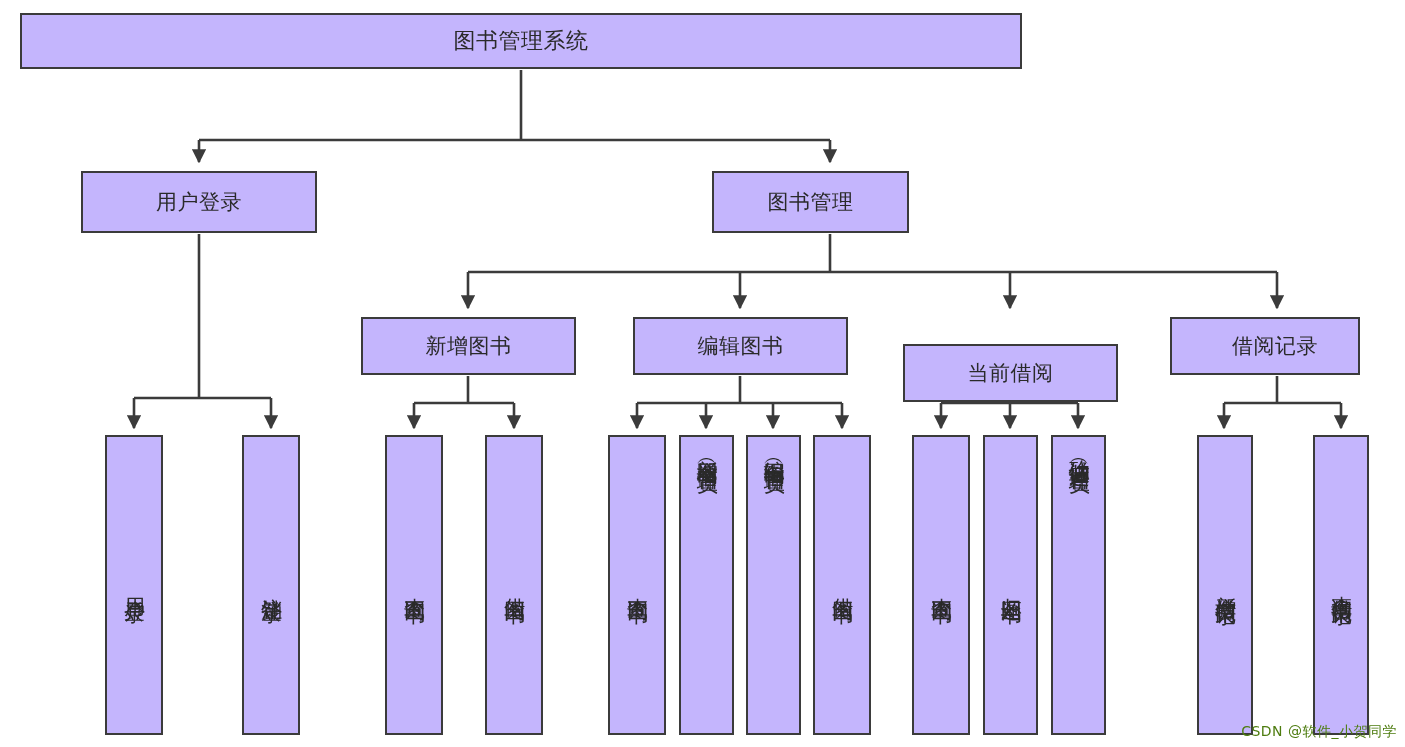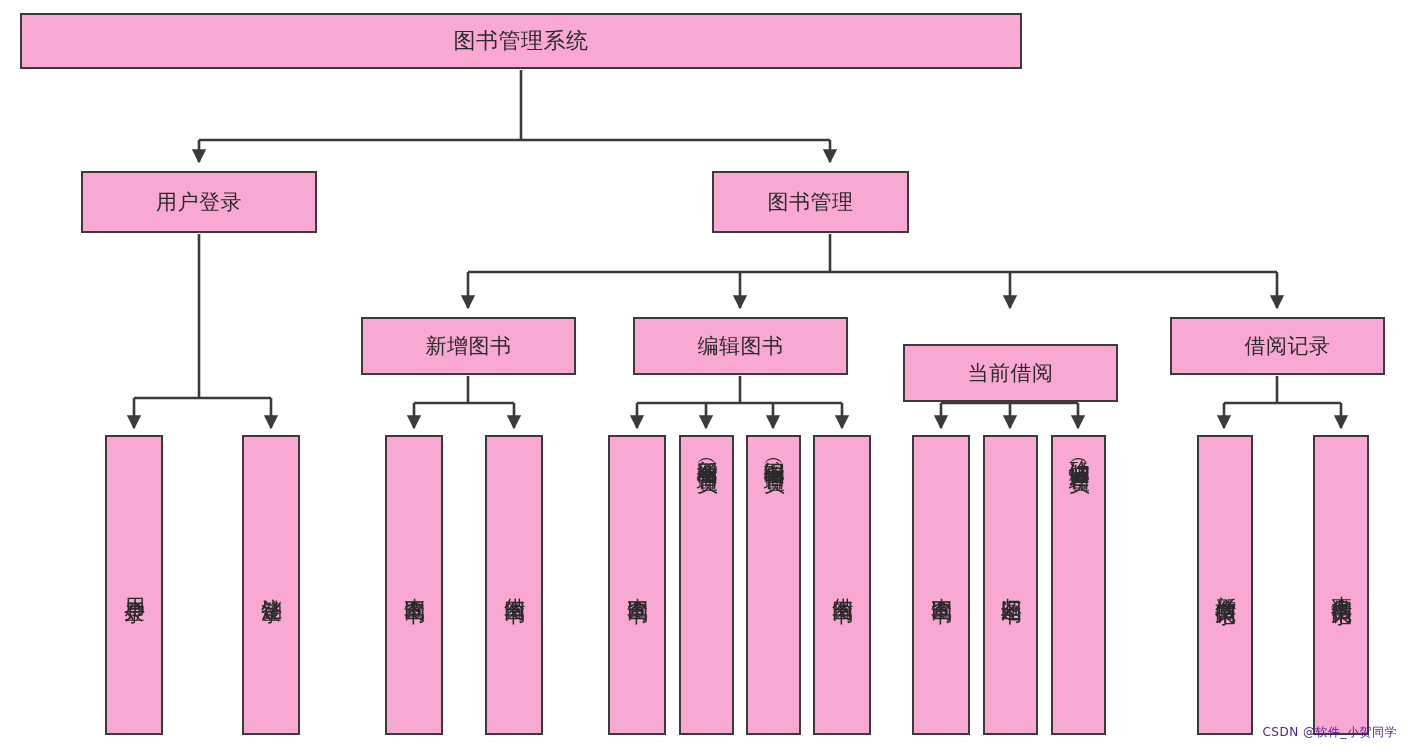--- a/index.html
+++ b/index.html
@@ -8,21 +8,21 @@
     background:#ffffff;
     font-family:"DejaVu Sans","Liberation Sans",sans-serif;
     overflow:hidden;
   }
   #stage{position:relative;width:1405px;height:747px;}
   svg#edges{position:absolute;left:0;top:0;width:1405px;height:747px;}
 
   .node{
     position:absolute;
     box-sizing:border-box;
-    background:#f9a8d4;
+    background:#c4b5fd;
     border:2px solid #3b3b3b;
     display:flex;
     align-items:center;
     justify-content:center;
     color:#2a2a2a;
   }
   .node.h{ }             
   .node.v{                
     align-items:flex-start;
     padding-top:6px;
@@ -43,22 +43,22 @@
   }
   .node.v.center{
     align-items:center;
     padding-top:0;
   }
   #root .label-h{font-size:22px;}
   .watermark{
     position:absolute;
     right:8px;
     bottom:6px;
-    font-size:12px;
-    color:#4c1d95;
+    font-size:14px;
+    color:#4d7c0f;
     white-space:nowrap;
     letter-spacing:0.5px;
   }
 </style>
 </head>
 <body>
 
 <div id="stage">
 
   <svg id="edges" viewBox="0 0 1405 747" xmlns="http://www.w3.org/2000/svg">
@@ -124,21 +124,21 @@
 
   <div class="node h" style="left:361px;top:317px;width:215px;height:58px;">
     <span class="label-h">新增图书</span>
   </div>
   <div class="node h" style="left:633px;top:317px;width:215px;height:58px;">
     <span class="label-h">编辑图书</span>
   </div>
   <div class="node h" style="left:903px;top:317px;width:215px;height:58px;margin-top:27px;">
     <span class="label-h">当前借阅</span>
   </div>
-  <div class="node h" style="left:1170px;top:317px;width:215px;height:58px;padding-left:20px;">
+  <div class="node h" style="left:1170px;top:317px;width:190px;height:58px;padding-left:20px;">
     <span class="label-h">借阅记录</span>
   </div>
 
   <div class="node v center" style="left:105px;top:435px;width:58px;height:300px;">
     <span class="label-v">用户登录</span>
   </div>
   <div class="node v center" style="left:242px;top:435px;width:58px;height:300px;">
     <span class="label-v">注销登录</span>
   </div>
 

